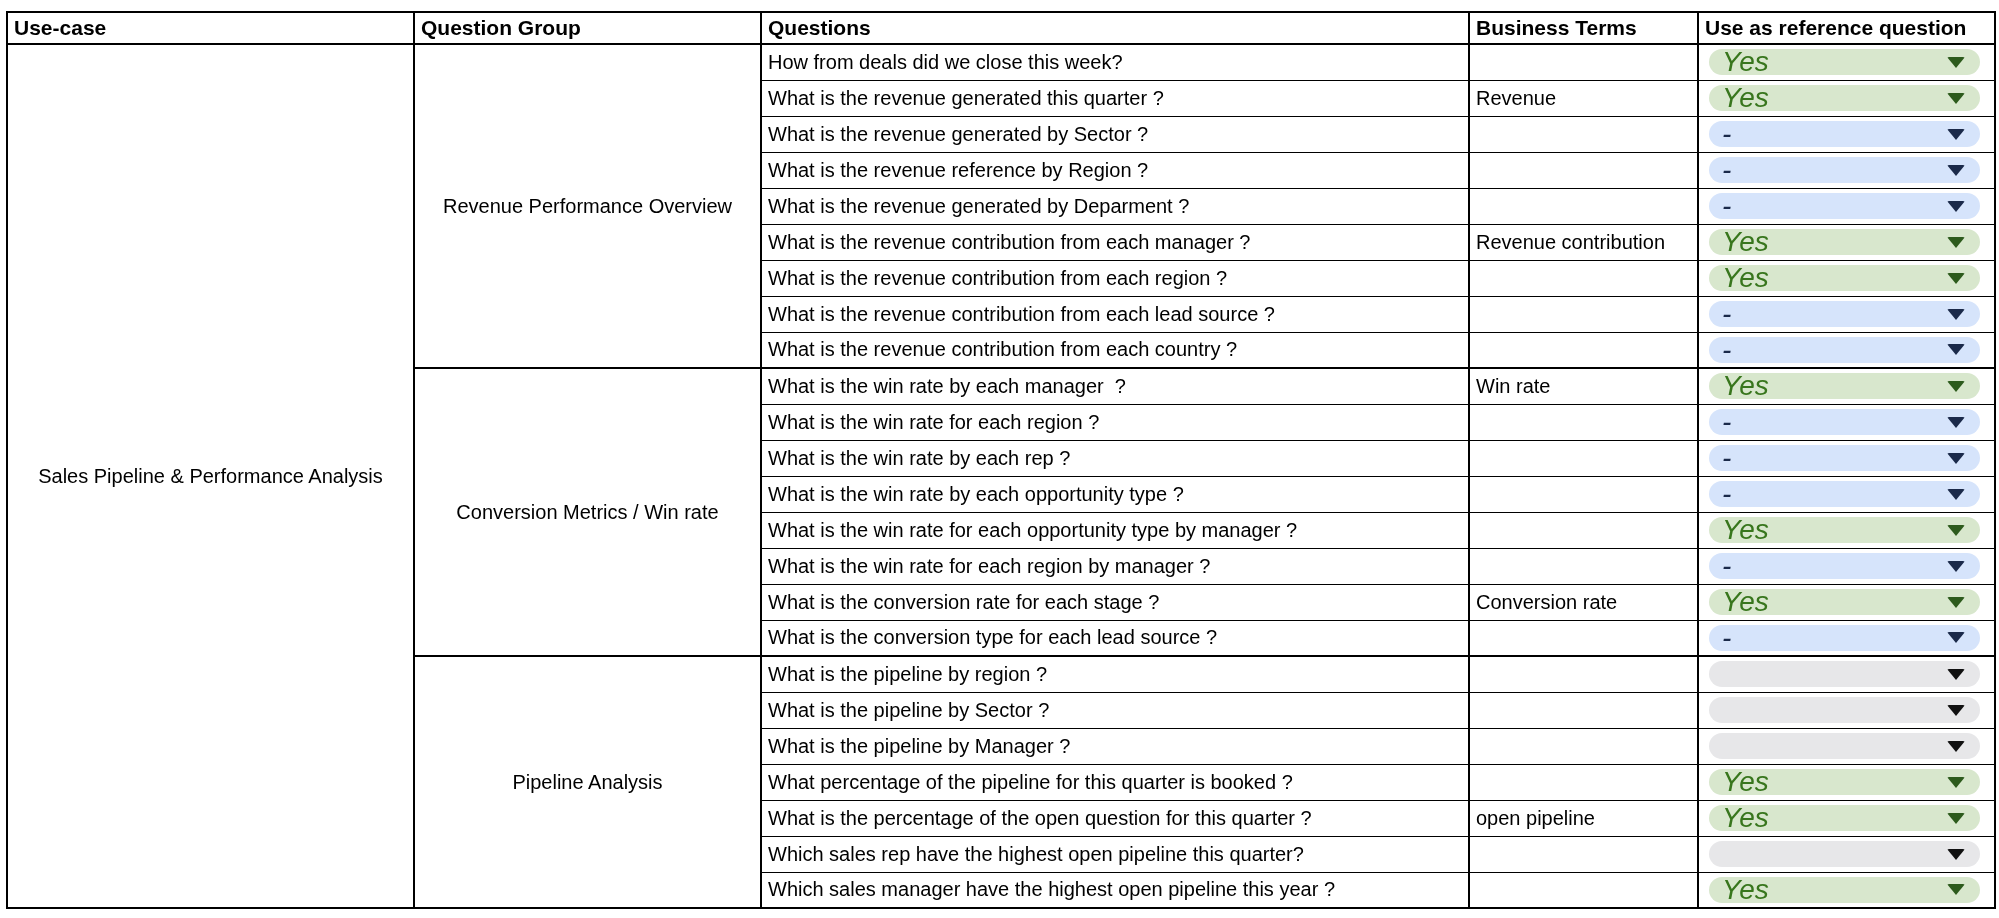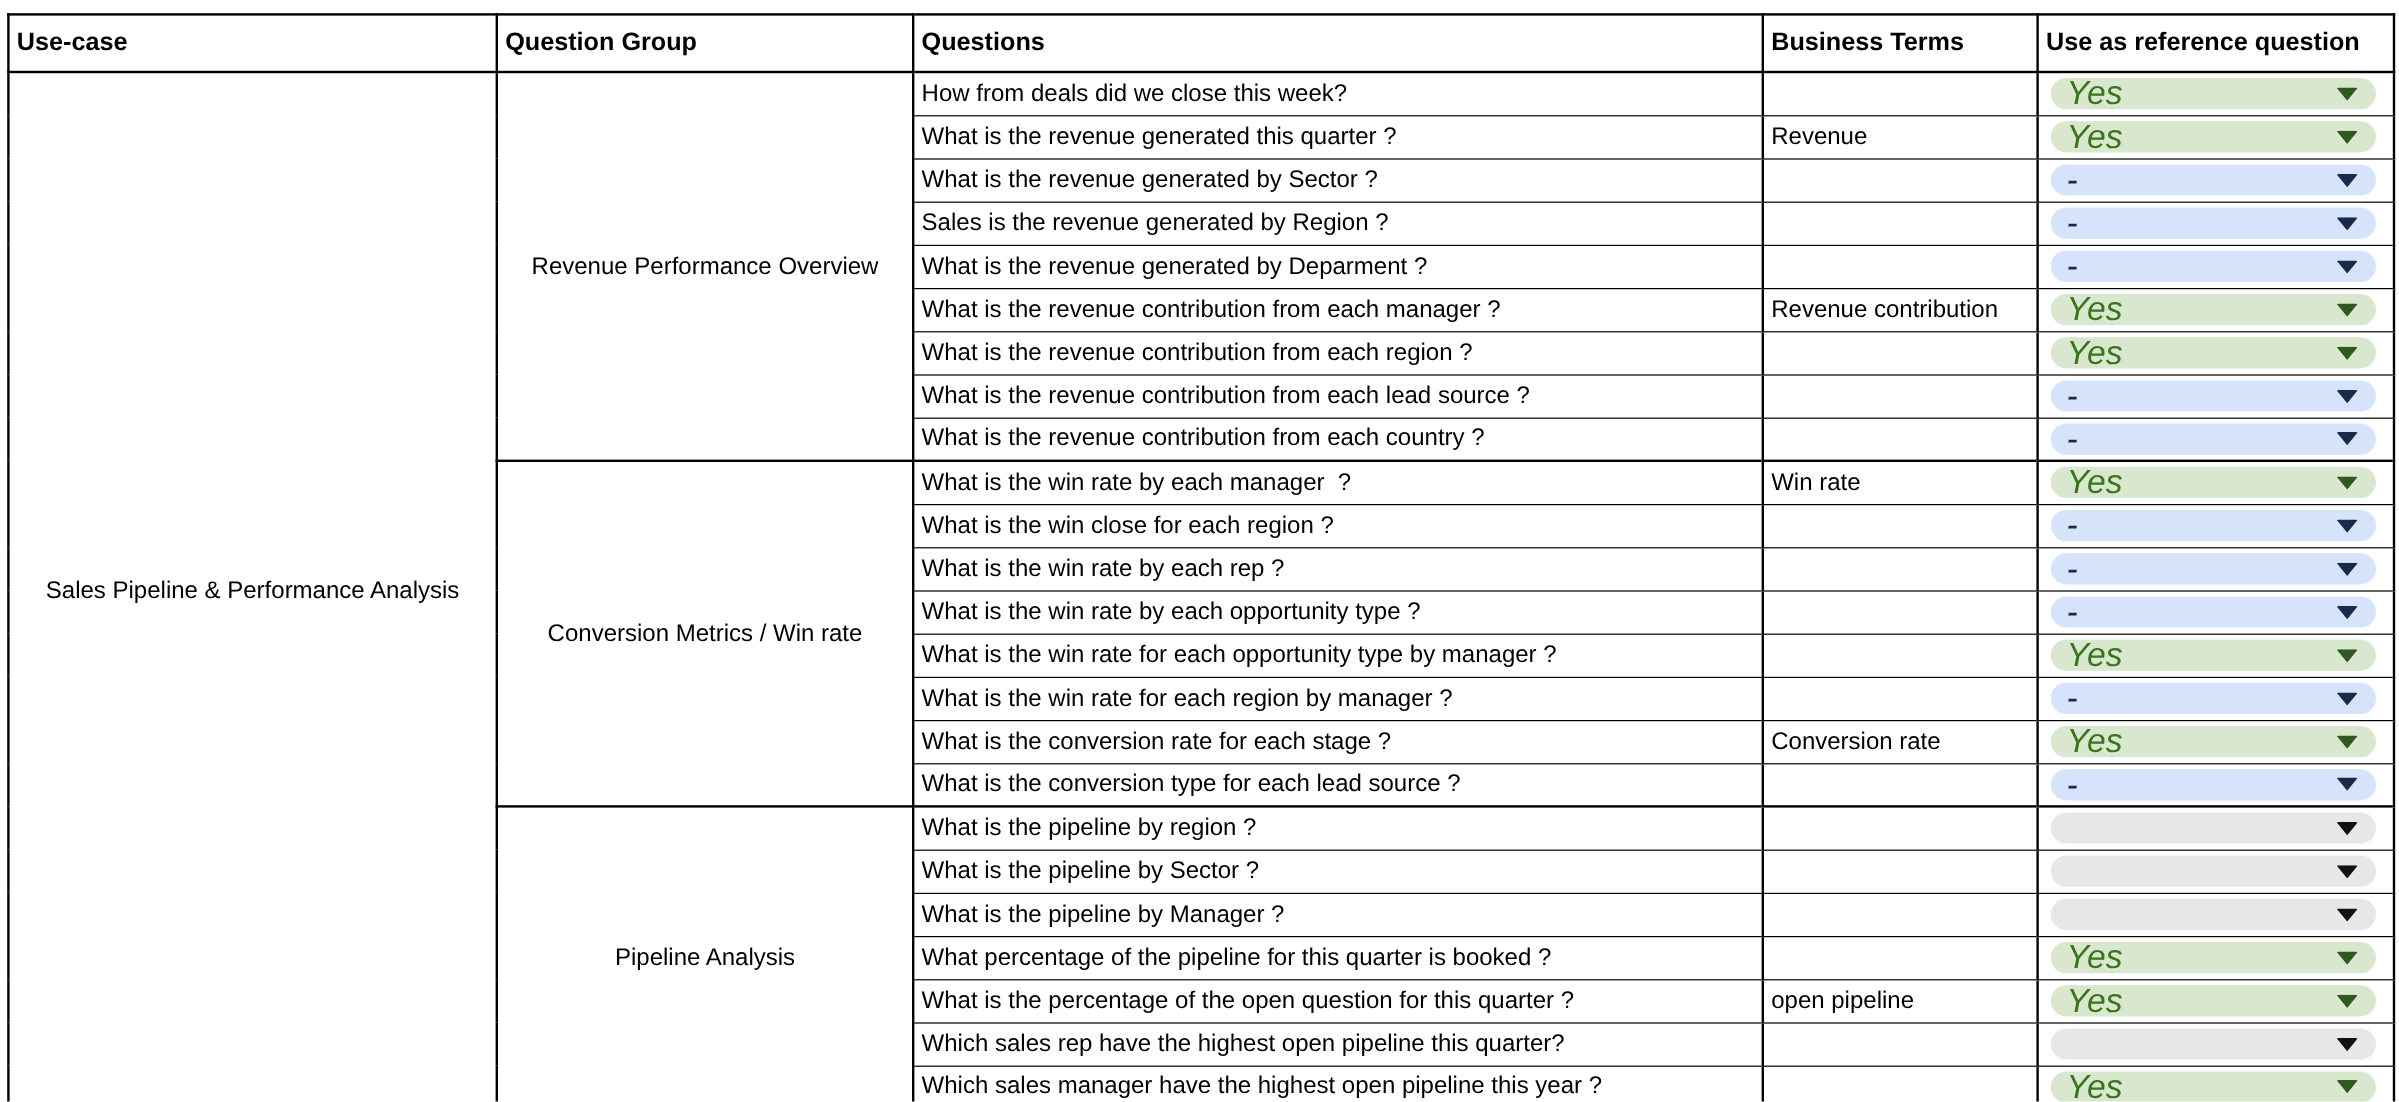--- a/index.html
+++ b/index.html
@@ -27,21 +27,21 @@
     border-top: 1px solid #000;
     border-bottom: 1px solid #000;
     box-sizing: border-box;
     overflow: hidden;
     vertical-align: middle;
     color: #000;
   }
   .qtable thead th {
     border-top: 2px solid #000;
     border-bottom: 2px solid #000;
-    height: 48px;
+    height: 32px;
     font-size: 21px;
     font-weight: bold;
     text-align: left;
     padding: 0 6px;
     white-space: nowrap;
   }
   .qtable tbody tr { height: 36px; }
   td.use-case-cell, td.group-cell {
     text-align: center;
     font-size: 20px;
@@ -133,21 +133,21 @@
           <td class="question-cell">What is the revenue generated by Sector ?</td>
           <td class="term-cell"></td>
           <td class="ref-cell">
             <div class="pill" style="background: rgb(214, 228, 251); color: rgb(27, 42, 74);">
               <span class="pill-label">-</span>
               <span class="pill-arrow" style="color: rgb(27, 42, 74);"></span>
             </div>
           </td>
         </tr>
         <tr>
-          <td class="question-cell">Sales is the revenue generated by Region ?</td>
+          <td class="question-cell">What is the revenue reference by Region ?</td>
           <td class="term-cell"></td>
           <td class="ref-cell">
             <div class="pill" style="background: rgb(214, 228, 251); color: rgb(27, 42, 74);">
               <span class="pill-label">-</span>
               <span class="pill-arrow" style="color: rgb(27, 42, 74);"></span>
             </div>
           </td>
         </tr>
         <tr>
           <td class="question-cell">What is the revenue generated by Deparment ?</td>
@@ -204,21 +204,21 @@
           <td class="question-cell">What is the win rate by each manager  ?</td>
           <td class="term-cell">Win rate</td>
           <td class="ref-cell">
             <div class="pill" style="background: rgb(216, 231, 205); color: rgb(56, 118, 29);">
               <span class="pill-label">Yes</span>
               <span class="pill-arrow" style="color: rgb(45, 91, 29);"></span>
             </div>
           </td>
         </tr>
         <tr>
-          <td class="question-cell">What is the win close for each region ?</td>
+          <td class="question-cell">What is the win rate for each region ?</td>
           <td class="term-cell"></td>
           <td class="ref-cell">
             <div class="pill" style="background: rgb(214, 228, 251); color: rgb(27, 42, 74);">
               <span class="pill-label">-</span>
               <span class="pill-arrow" style="color: rgb(27, 42, 74);"></span>
             </div>
           </td>
         </tr>
         <tr>
           <td class="question-cell">What is the win rate by each rep ?</td>

